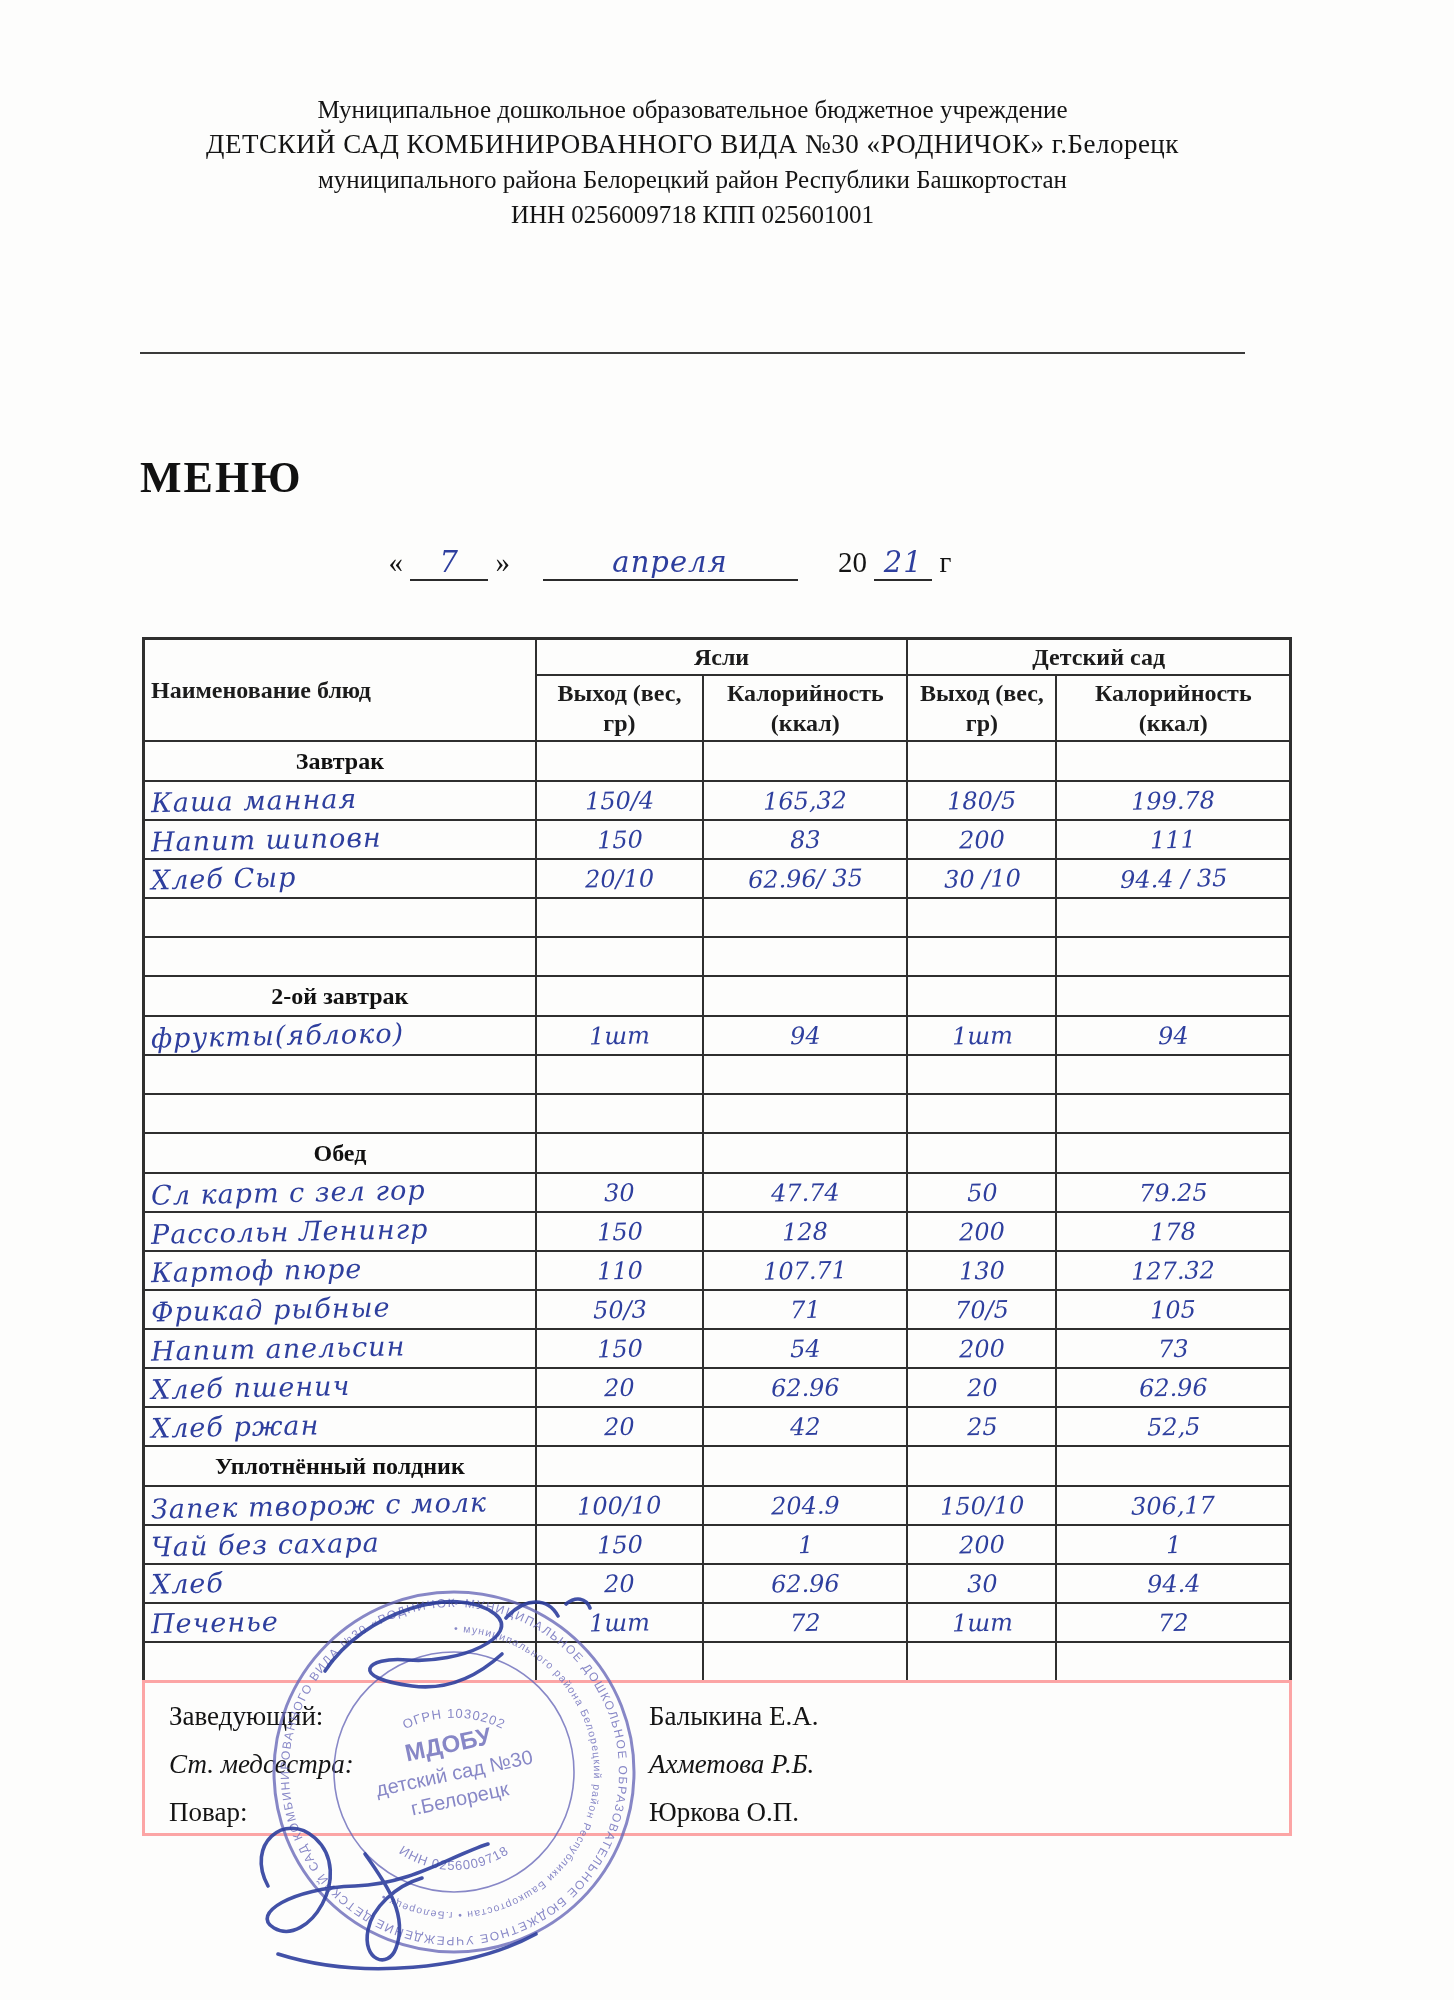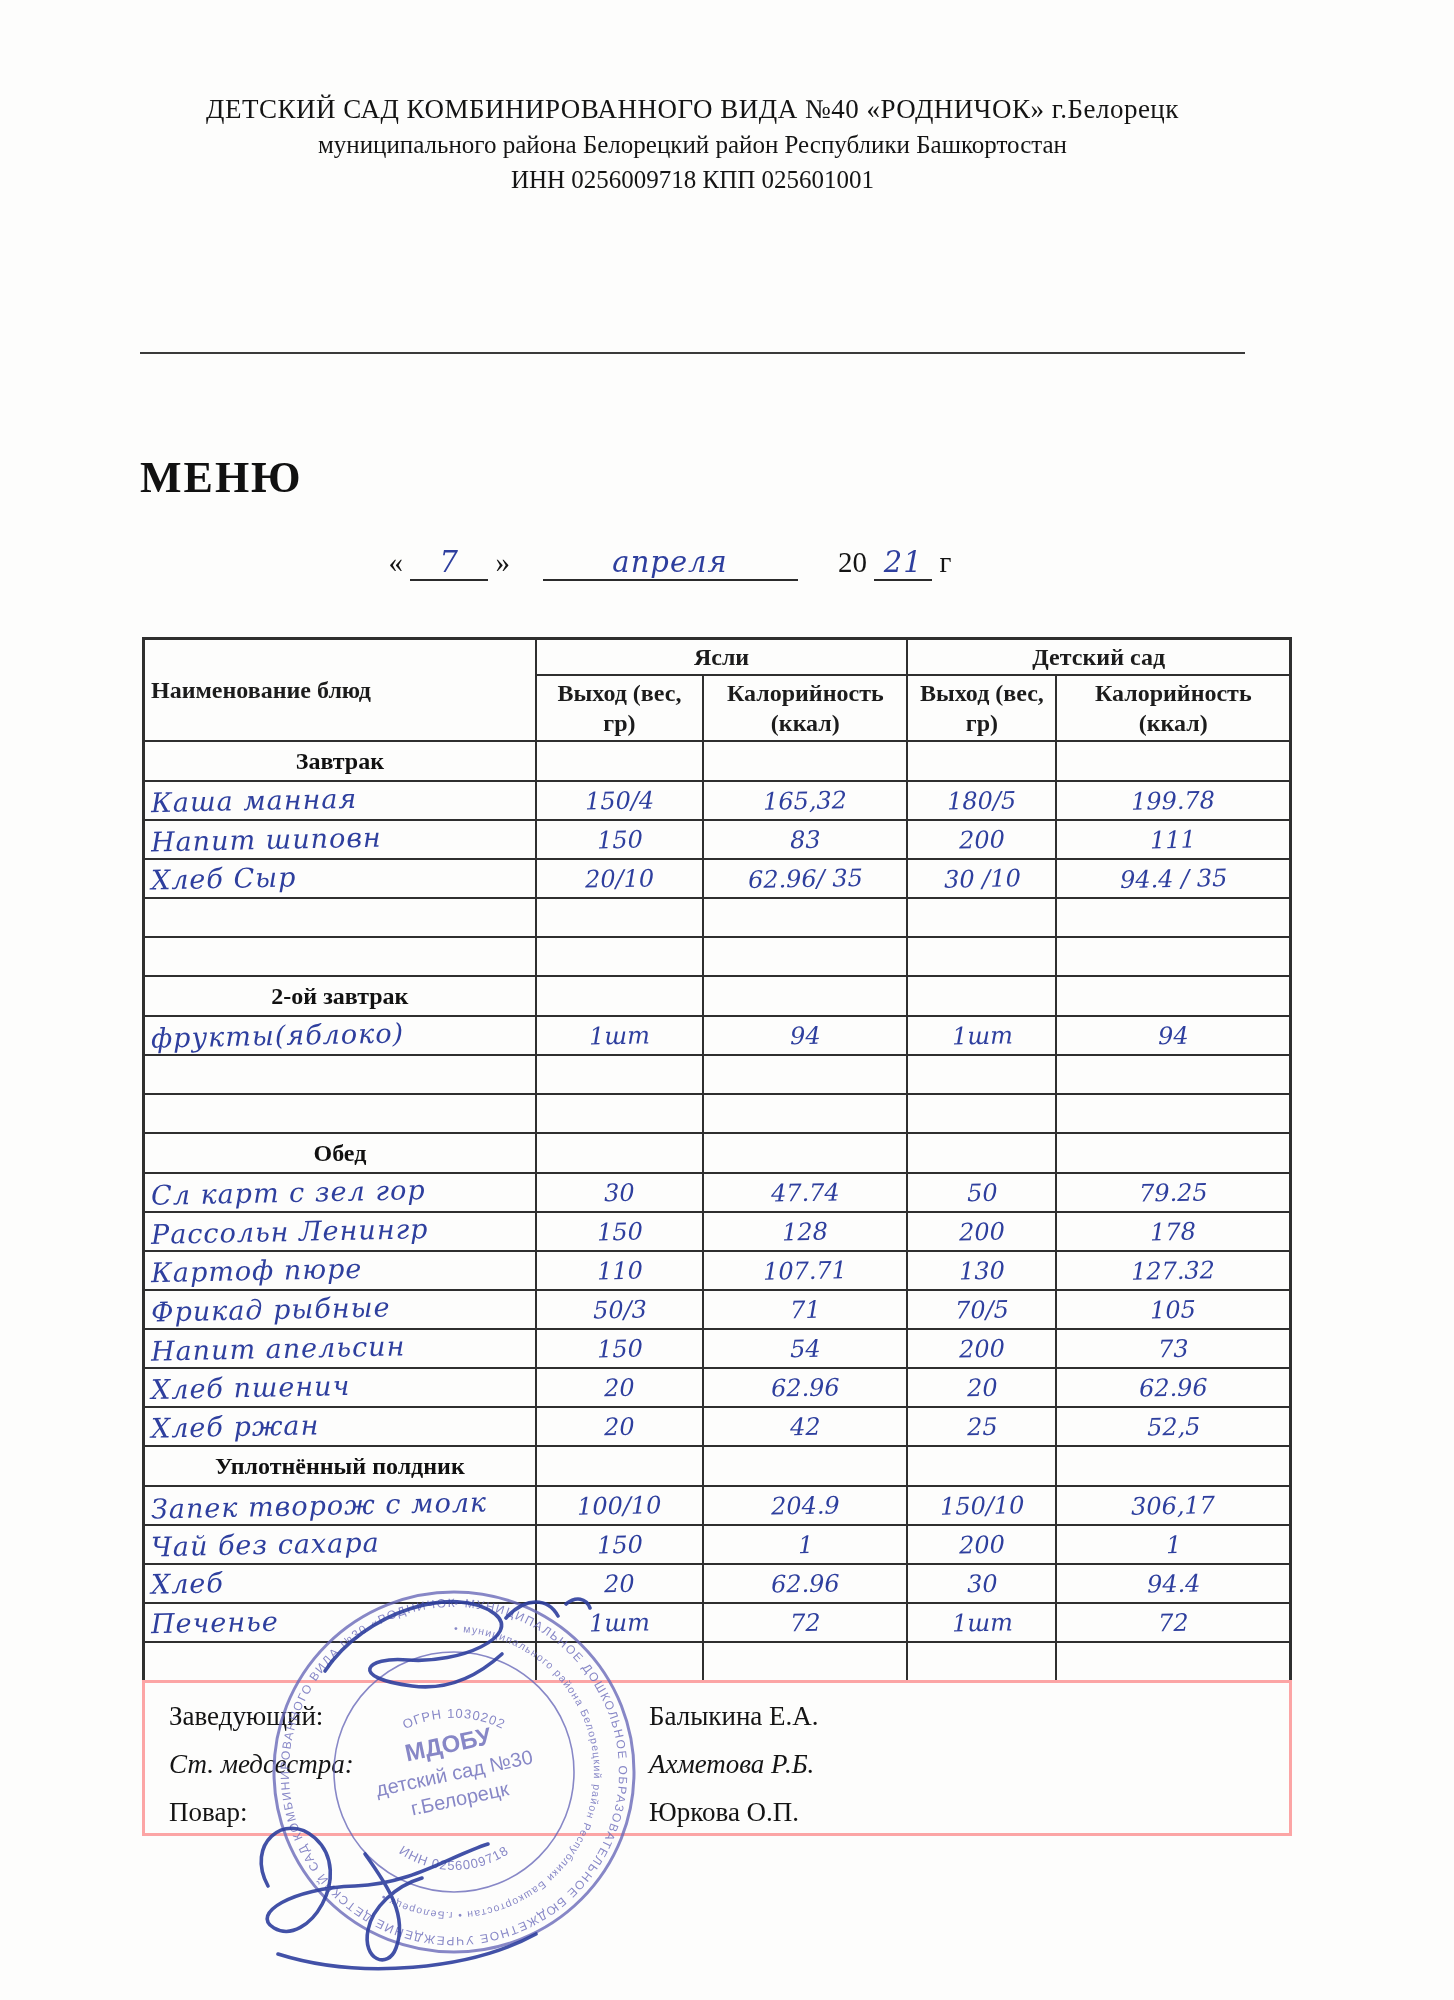--- a/index.html
+++ b/index.html
@@ -92,21 +92,22 @@
   
   .stamp-svg{position:absolute;left:262px;top:1580px;width:384px;height:384px;pointer-events:none;}
   .sig-svg{position:absolute;left:150px;top:1556px;width:580px;height:440px;pointer-events:none;}
 </style>
 </head>
 <body>
 
 <div class="page">
 
   <div class="letterhead">
-    <div class="lh-line caps">ДЕТСКИЙ САД КОМБИНИРОВАННОГО ВИДА  №40 «РОДНИЧОК» г.Белорецк</div>
+    <div class="lh-line">Муниципальное дошкольное образовательное бюджетное учреждение</div>
+    <div class="lh-line caps">ДЕТСКИЙ САД КОМБИНИРОВАННОГО ВИДА  №30 «РОДНИЧОК» г.Белорецк</div>
     <div class="lh-line">муниципального района Белорецкий район Республики Башкортостан</div>
     <div class="lh-line">ИНН 0256009718  КПП 025601001</div>
   </div>
 
   <div class="rule"></div>
 
   <div class="title">МЕНЮ</div>
 
   <div class="date-line">
     <span class="seg">«</span>

